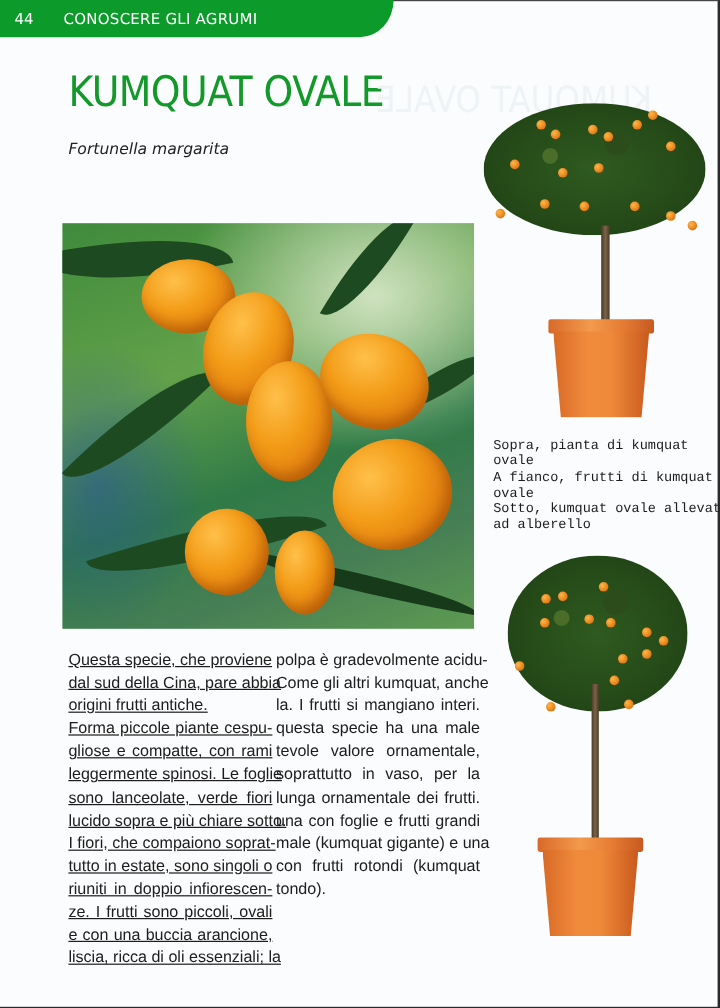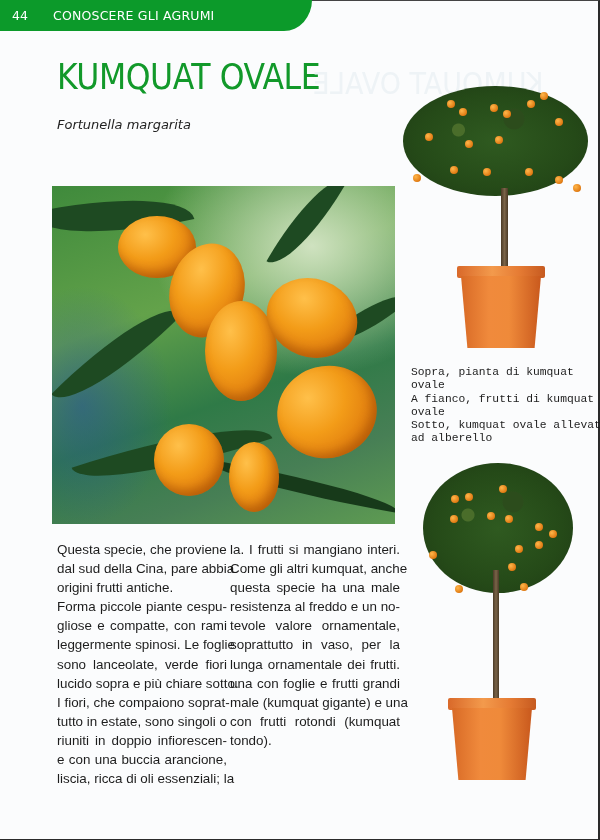--- a/index.html
+++ b/index.html
@@ -14,21 +14,21 @@
       border-top: 1px solid #444;
       box-sizing: content-box;
     }
     .header {
       position: absolute; left: 0; top: 0; width: 312px; height: 31px;
       background: #0c9a2a;
       border-bottom-right-radius: 28px 31px;
       color: #fff;
       font-family: "DejaVu Sans", sans-serif;
       font-size: 12.5px;
-      display: flex; align-items: center;
+      display: flex; align-items: center; padding-left: 16px;
     }
     .header .page-num { position: absolute; left: 12px; top: 8px; }
     .header .section { position: absolute; left: 53px; top: 8px; letter-spacing: 0.2px; }
 
     .title {
       position: absolute; left: 57px; top: 60px;
       font-family: "DejaVu Sans", sans-serif;
       font-size: 35px; color: #12992a; letter-spacing: -0.5px;
       font-weight: normal; margin: 0; line-height: 1;
       transform: scaleX(0.9); transform-origin: left;
@@ -92,21 +92,21 @@
     }
     .caption div { white-space: nowrap; }
 
     .col {
       position: absolute; top: 540px; width: 170px;
       font-family: "Liberation Sans", sans-serif;
       font-size: 13.4px; line-height: 19.1px; color: #1d1d1d;
     }
     .col .line { white-space: nowrap; display: block; text-align: justify; text-align-last: justify; }
     .col .line.last { text-align-last: left; }
-    .col1 { left: 57px; }
+    .col1 { left: 57px; text-decoration: underline; }
     .col2 { left: 230px; }
   </style>
 </head>
 <body>
 
 <div class="page-frame"></div>
 
 <div class="header">
   <span class="page-num">44</span>
   <span class="section">CONOSCERE GLI AGRUMI</span>
@@ -190,29 +190,30 @@
   <span class="line">dal sud della Cina, pare abbia</span>
   <span class="line last">origini frutti antiche.</span>
   <span class="line">Forma piccole piante cespu-</span>
   <span class="line">gliose e compatte, con rami</span>
   <span class="line">leggermente spinosi. Le foglie</span>
   <span class="line">sono lanceolate, verde fiori</span>
   <span class="line">lucido sopra e più chiare sotto.</span>
   <span class="line">I fiori, che compaiono soprat-</span>
   <span class="line">tutto in estate, sono singoli o</span>
   <span class="line">riuniti in doppio infiorescen-</span>
+  <span class="line">ze. I frutti sono piccoli, ovali</span>
   <span class="line">e con una buccia arancione,</span>
   <span class="line">liscia, ricca di oli essenziali; la</span>
 </div>
 
 <div class="col col2">
+  <span class="line">polpa è gradevolmente acidu-</span>
+  <span class="line">Come gli altri kumquat, anche</span>
   <span class="line">la. I frutti si mangiano interi.</span>
-  <span class="line">Come gli altri kumquat, anche</span>
   <span class="line">questa specie ha una male</span>
-  <span class="line">resistenza al freddo e un no-</span>
   <span class="line">tevole valore ornamentale,</span>
   <span class="line">soprattutto in vaso, per la</span>
   <span class="line">lunga ornamentale dei frutti.</span>
   <span class="line">una con foglie e frutti grandi</span>
   <span class="line">male (kumquat gigante) e una</span>
   <span class="line">con frutti rotondi (kumquat</span>
   <span class="line last">tondo).</span>
 </div>
 
 </body></html>

